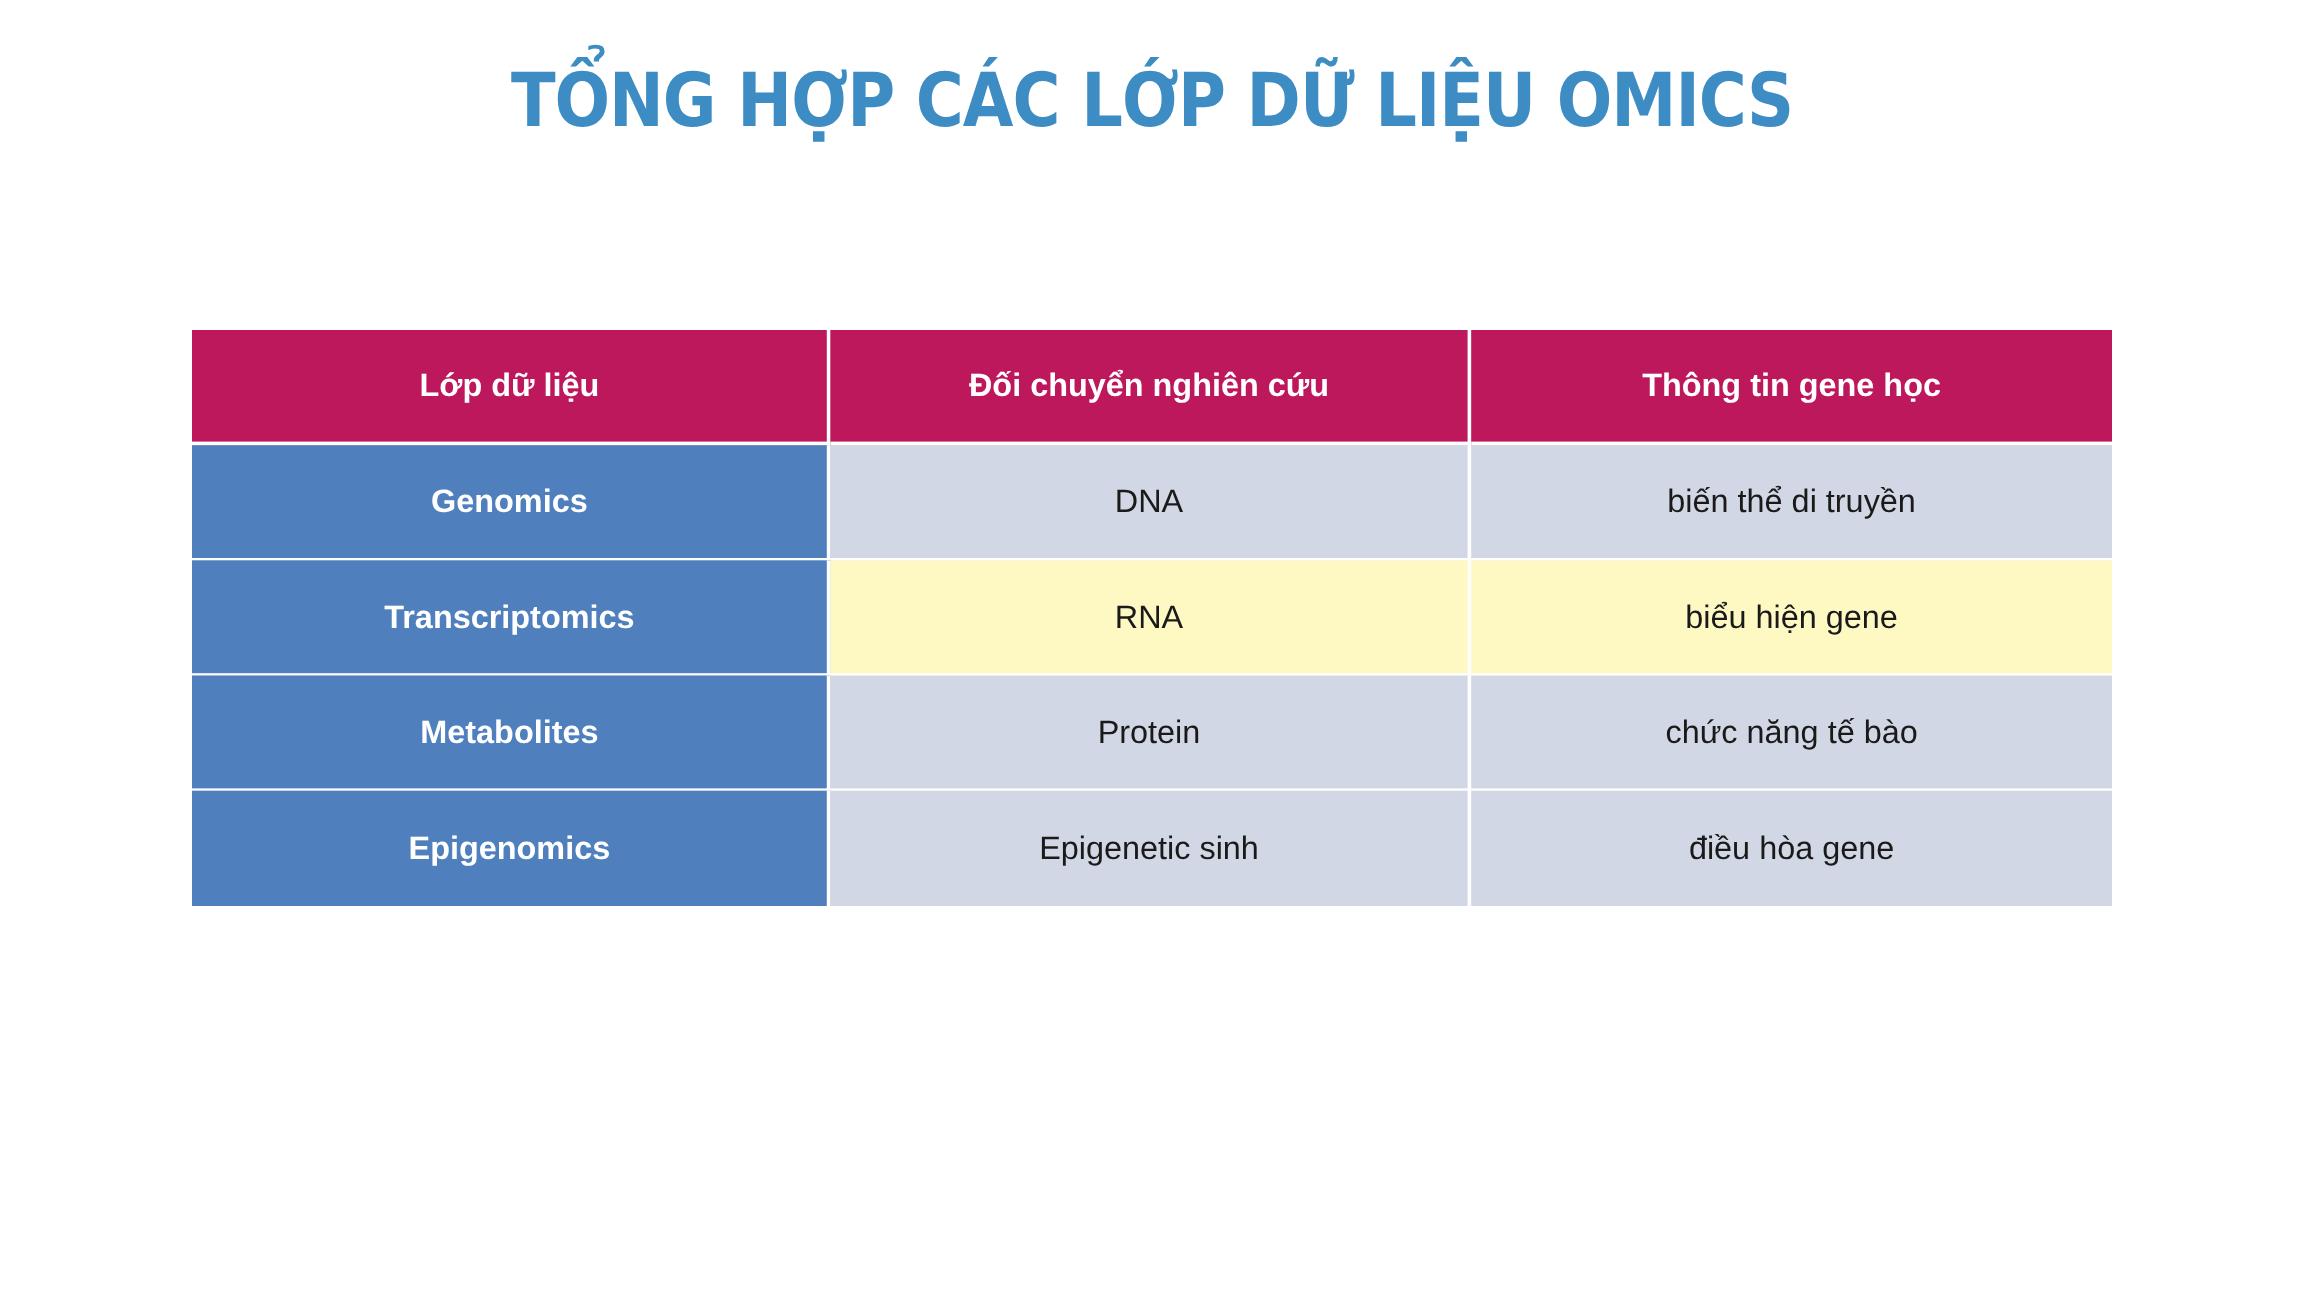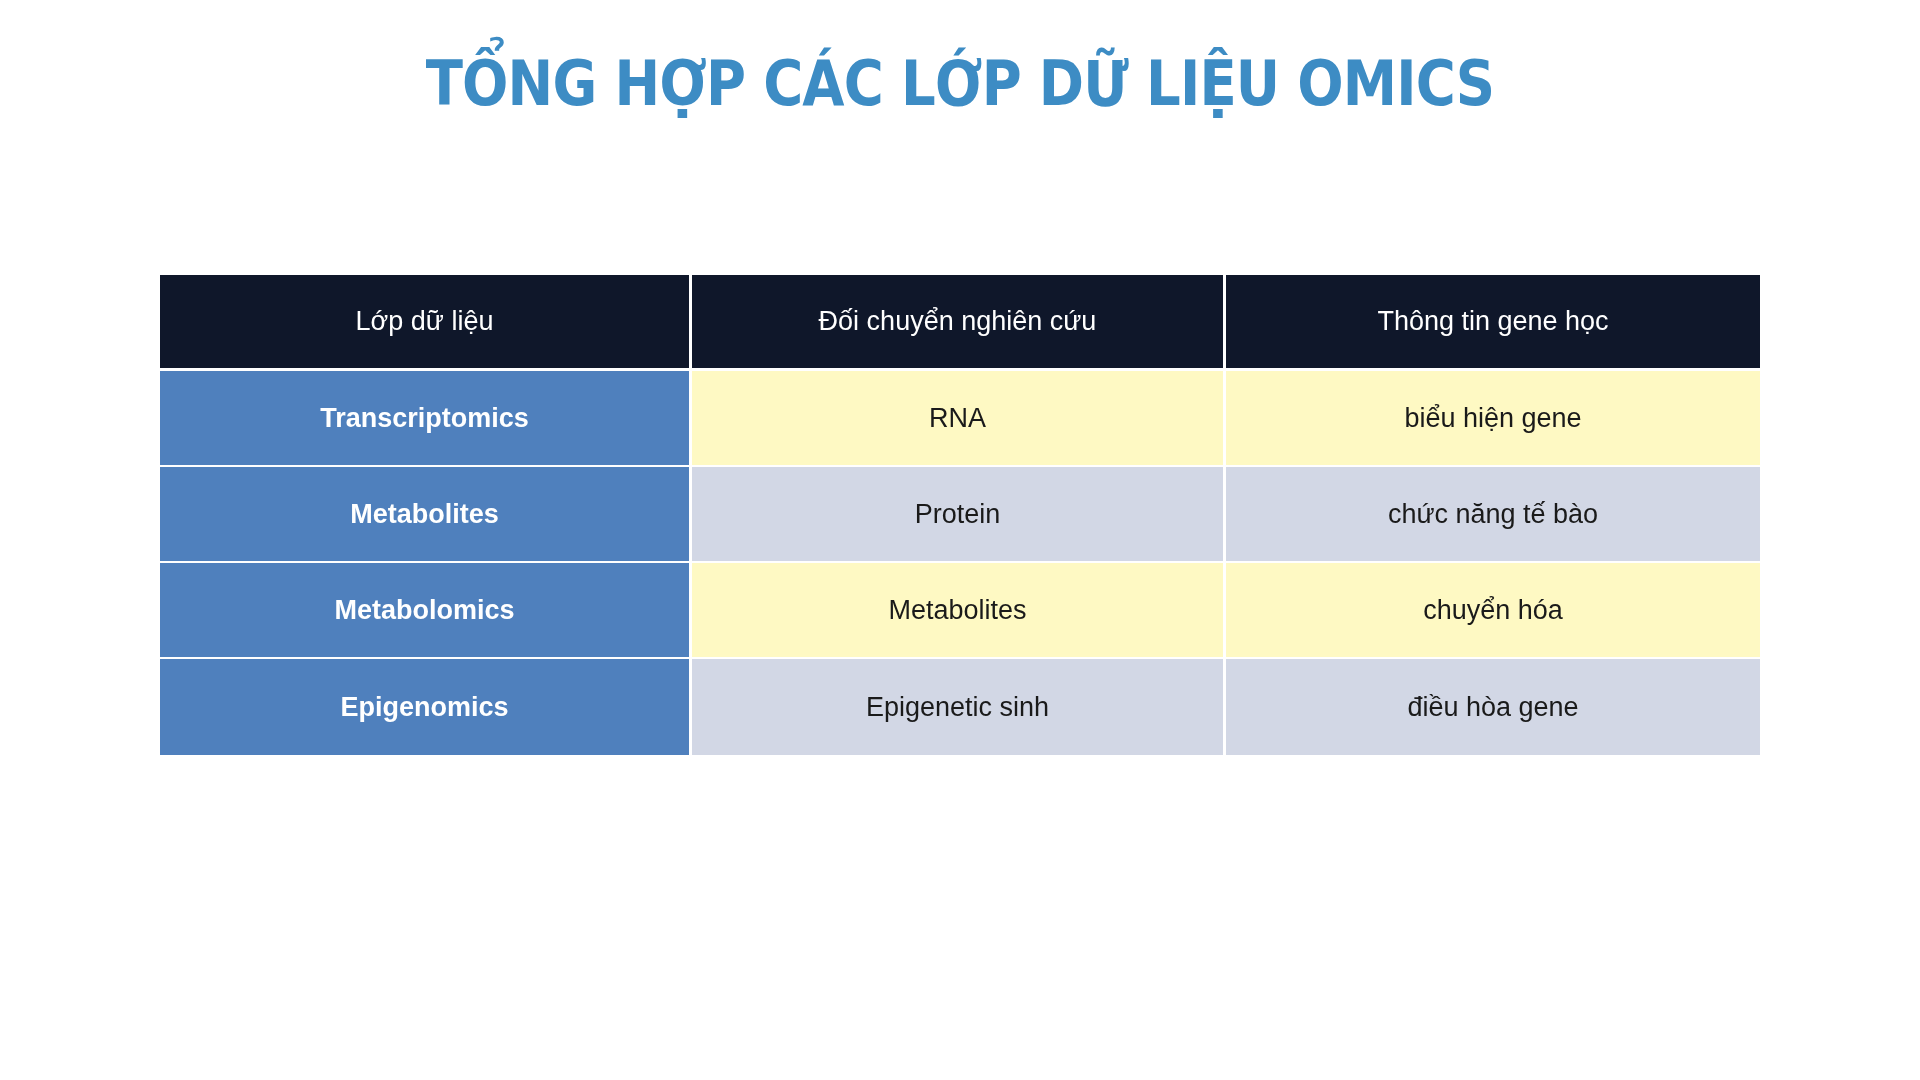--- a/index.html
+++ b/index.html
@@ -63,23 +63,23 @@
     height: 96px;
     padding: 0 10px;
     text-align: center;
     vertical-align: middle;
     font-size: 27px;
     box-sizing: border-box;
   }
 
   
   table.omics thead th {
-    background: #0f172a;
+    background: #be185d;
     color: #ffffff;
-    font-weight: normal;
+    font-weight: bold;
     font-size: 27px;
     border-right: 3px solid #ffffff;
     border-bottom: 3px solid #ffffff;
   }
   table.omics thead th:last-child { border-right: none; }
 
   
   table.omics td.label {
     background: #4f80bd;
     color: #ffffff;
@@ -117,34 +117,34 @@
           <col class="c3">
       </colgroup>
       <thead>
         <tr>
           <th>Lớp dữ liệu</th>
           <th>Đối chuyển nghiên cứu</th>
           <th>Thông tin gene học</th>
         </tr>
       </thead>
       <tbody>
+        <tr class="odd">
+          <td class="label">Genomics</td>
+          <td class="val">DNA</td>
+          <td class="val">biến thể di truyền</td>
+        </tr>
         <tr class="even">
           <td class="label">Transcriptomics</td>
           <td class="val">RNA</td>
           <td class="val">biểu hiện gene</td>
         </tr>
         <tr class="odd">
           <td class="label">Metabolites</td>
           <td class="val">Protein</td>
           <td class="val">chức năng tế bào</td>
-        </tr>
-        <tr class="even">
-          <td class="label">Metabolomics</td>
-          <td class="val">Metabolites</td>
-          <td class="val">chuyển hóa</td>
         </tr>
         <tr class="odd">
           <td class="label">Epigenomics</td>
           <td class="val">Epigenetic sinh</td>
           <td class="val">điều hòa gene</td>
         </tr>
       </tbody>
     </table>
   </div>
 

